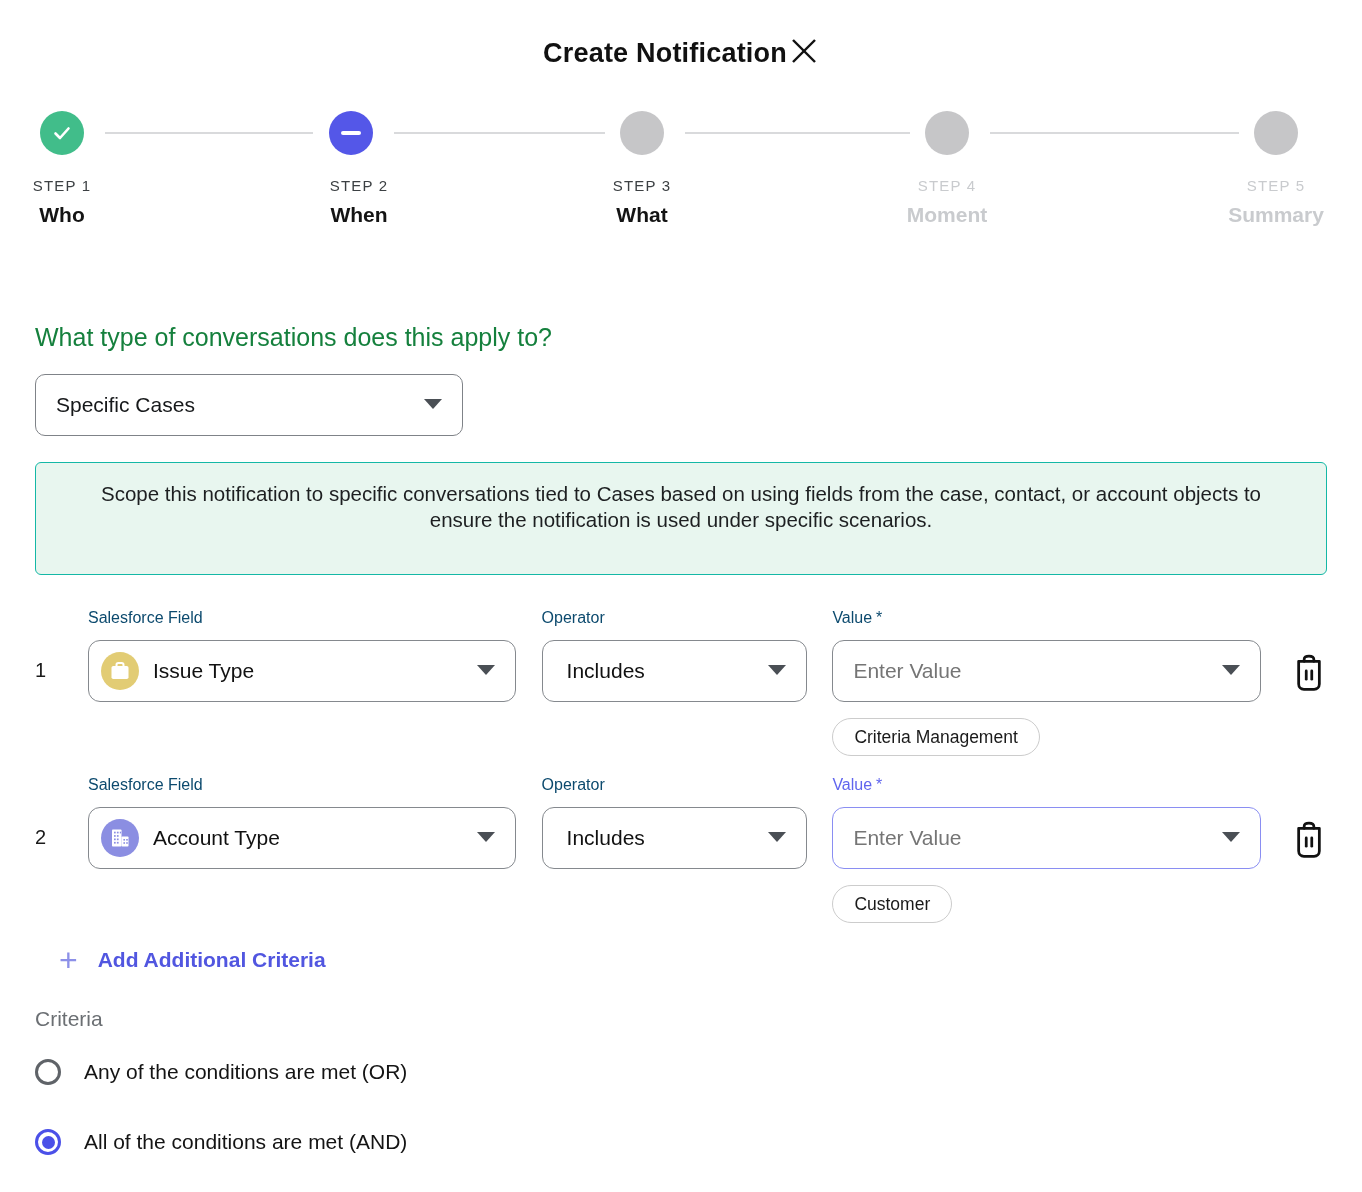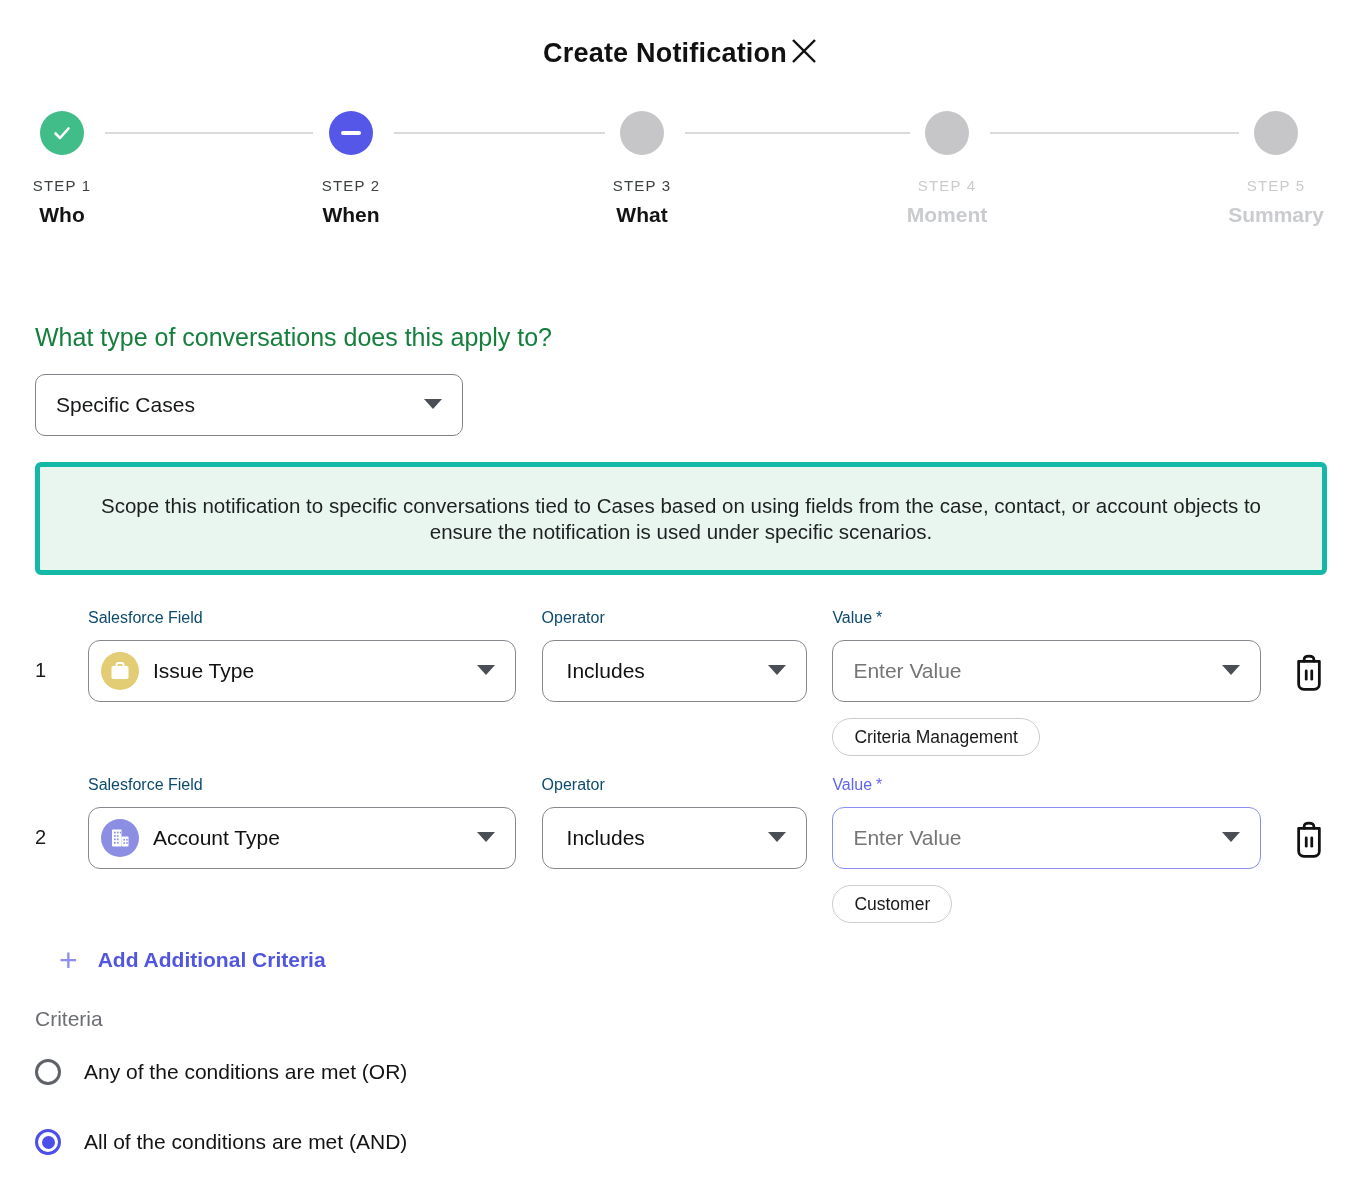--- a/index.html
+++ b/index.html
@@ -26,22 +26,22 @@
   .stext.dim .kicker, .stext.dim .sname { color:#c9cbce; }
 
   
   .question { margin-top:54px; font-size:25px; font-weight:500; color:#15803d; }
   .select { margin-top:22px; width:428px; height:62px; border:1px solid #7f8388; border-radius:10px;
             display:flex; align-items:center; padding:0 20px; cursor:pointer; background:#fff;gap:16px; }
   .select-val { font-size:21px; color:#16181a; }
   .caret { margin-left:auto; flex:0 0 auto; }
 
   
-  .banner { margin-top:26px; width:1292px; min-height:113px; background:#e8f6ef; border:5px solid #14b8a6;
-            border-radius:6px; display:flex; align-items:center; justify-content:center;
+  .banner { margin-top:26px; width:1292px; min-height:113px; background:#e8f6ef; border:1px solid #14b8a6;
+            border-radius:6px; display:flex; align-items:flex-start; justify-content:center;
             text-align:center; padding:18px 52px; }
   .banner p { font-size:20.5px; line-height:26px; color:#1d1f21; }
 
   
   .rows { margin-top:34px; }
   .crit-row { display:flex; align-items:flex-start; }
   .crit-row + .crit-row { margin-top:20px; }
   .col-num { width:53px; padding-top:50px; font-size:20px; color:#1a1a1a; }
   .col-field { width:428px; margin-right:26px; }
   .col-op    { width:266px; margin-right:25px; }
@@ -113,21 +113,21 @@
       </svg>
     </div>
     <div class="circle upcoming" style="left:585px;"></div>
     <div class="circle upcoming" style="left:890px;"></div>
     <div class="circle upcoming" style="left:1219px;"></div>
 
     <div class="stext" style="left:-83px;">
       <div class="kicker">STEP 1</div>
       <div class="sname">Who</div>
     </div>
-    <div class="stext" style="left:206px;">
+    <div class="stext" style="left:214px;">
       <div class="kicker">STEP 2</div>
       <div class="sname">When</div>
     </div>
     <div class="stext" style="left:497px;">
       <div class="kicker">STEP 3</div>
       <div class="sname">What</div>
     </div>
     <div class="stext dim" style="left:802px;">
       <div class="kicker">STEP 4</div>
       <div class="sname">Moment</div>

